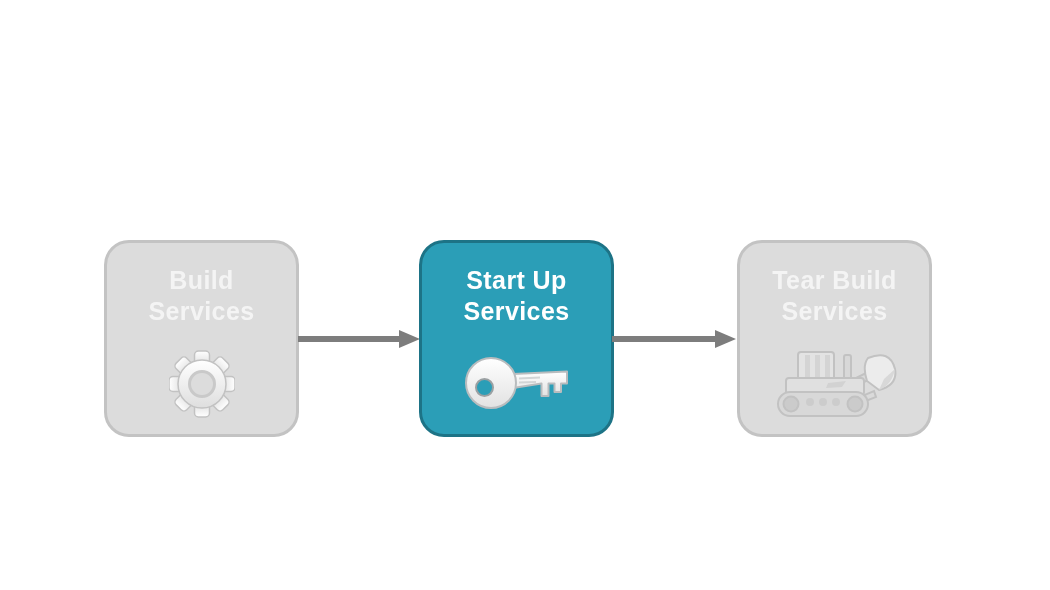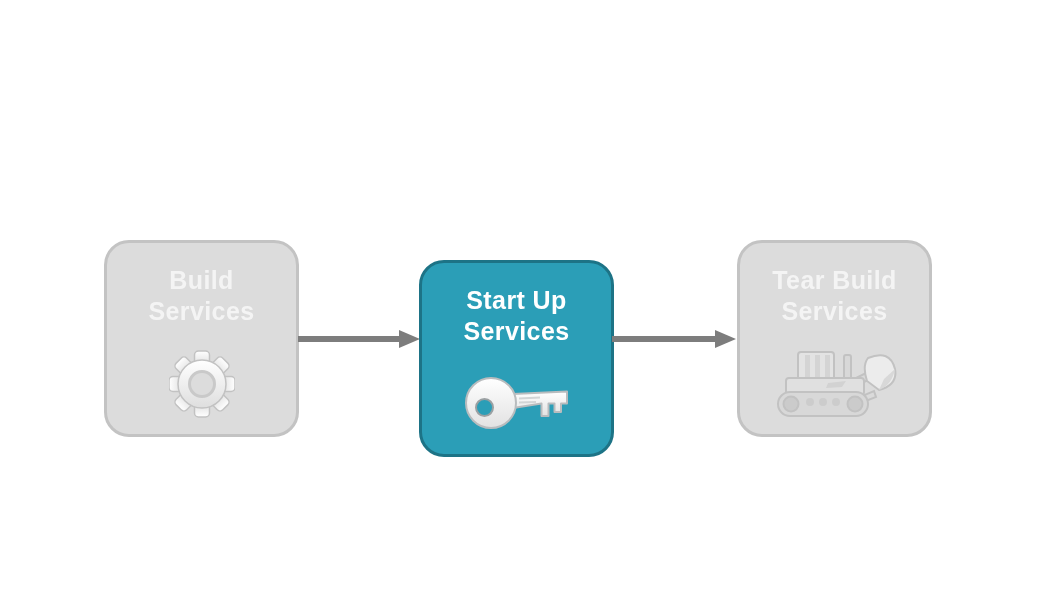--- a/index.html
+++ b/index.html
@@ -29,21 +29,20 @@
     text-align: center;
     border-radius: 25px;
   }
   .step.inactive {
     background: var(--inactive-fill);
     border: 3px solid var(--inactive-border);
   }
   .step.active {
     background: var(--active-fill);
     border: 3px solid var(--active-border);
-    margin-top: 20px;
   }
   .step-build    { left: 104px; }
   .step-startup  { left: 419px; }
   .step-teardown { left: 737px; }
 
   .step-label {
     margin-top: 22px;
     padding: 0 8px;
     font-size: 25px;
     line-height: 31px;

